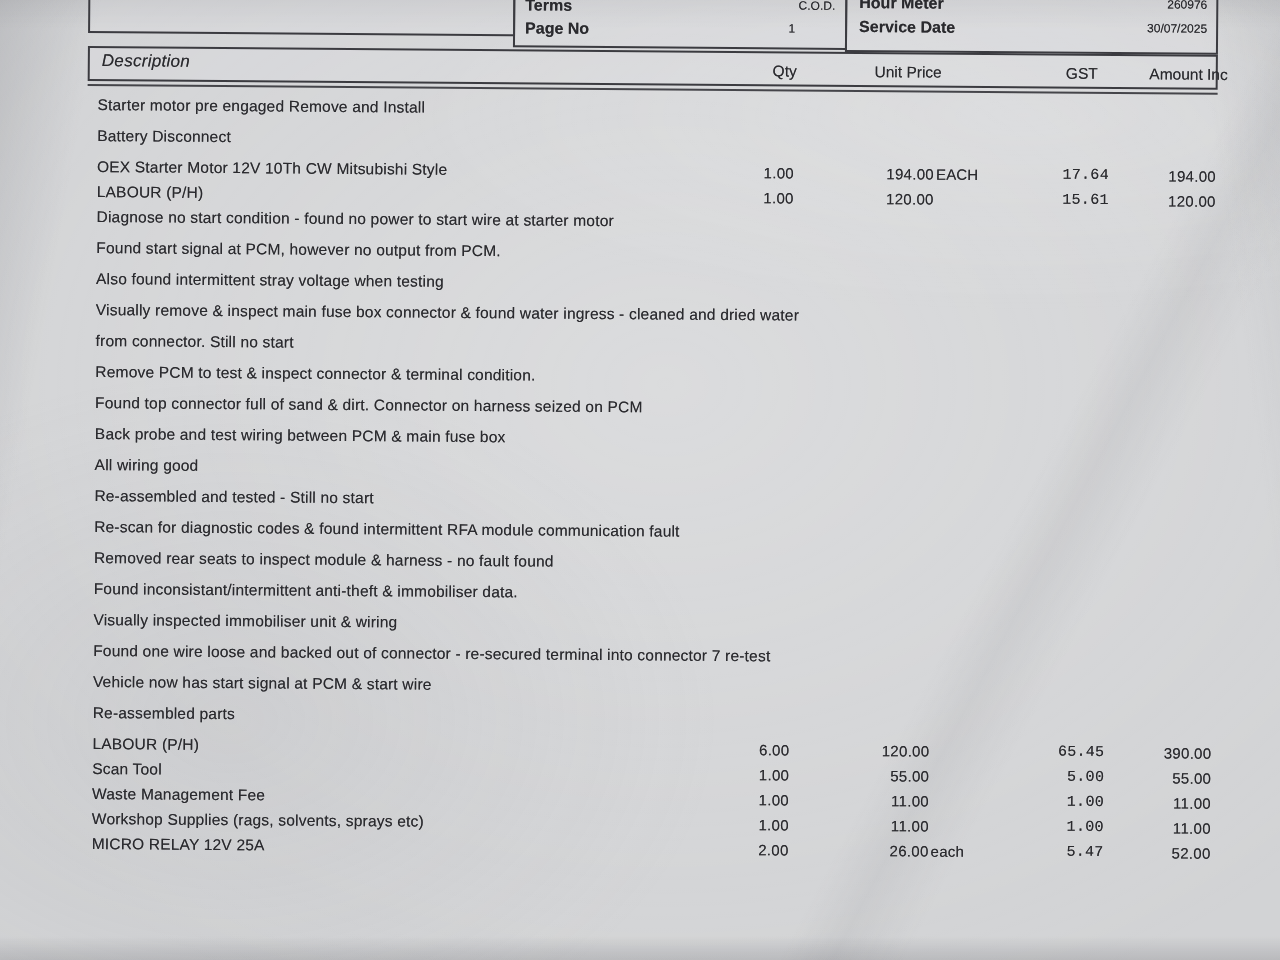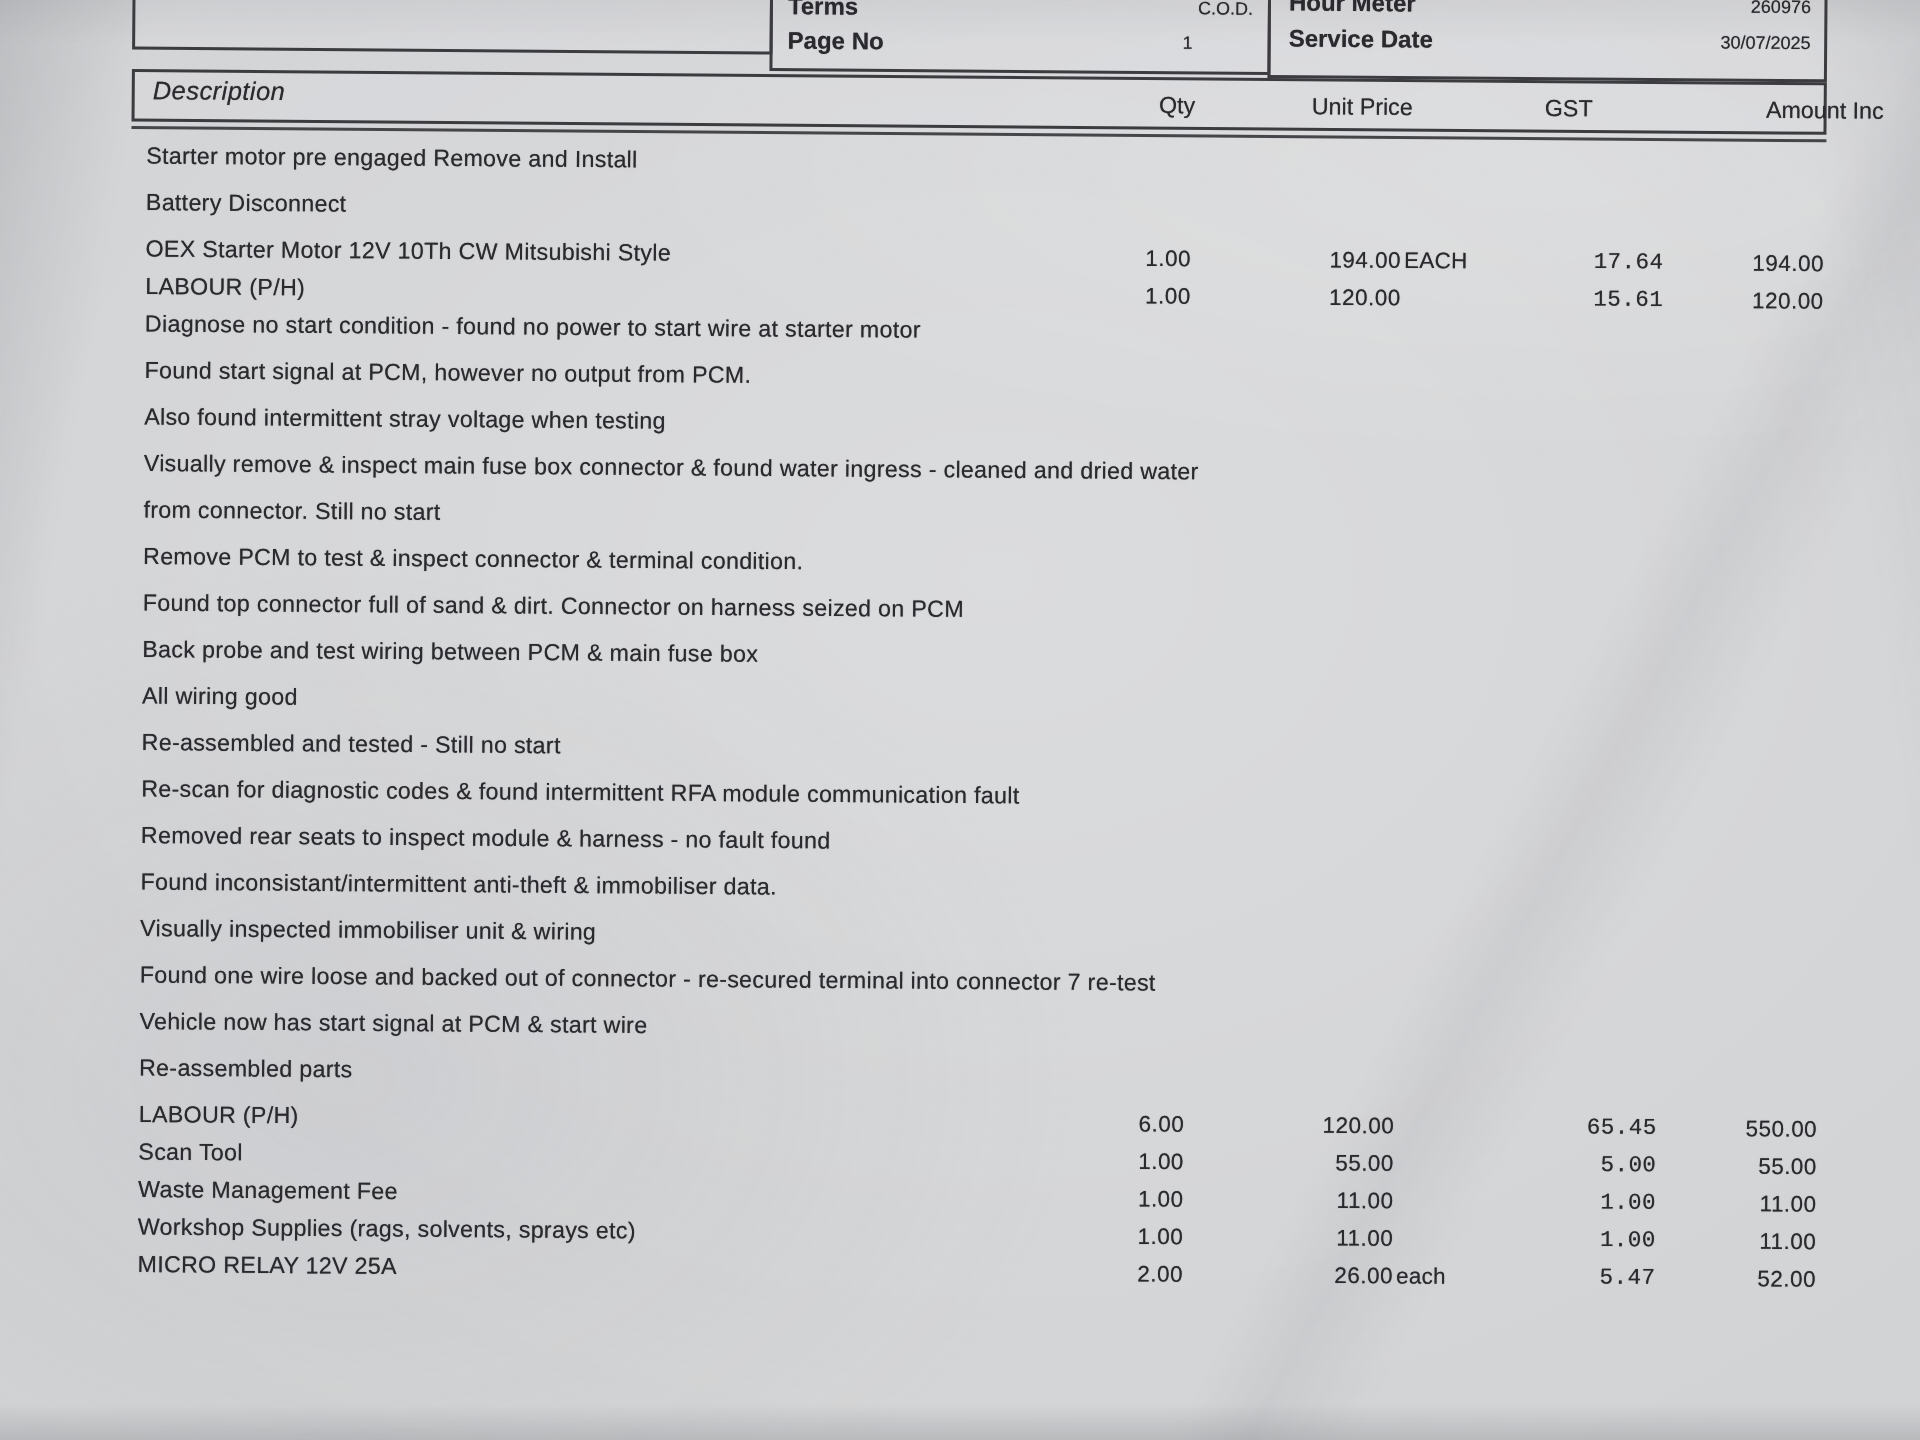--- a/index.html
+++ b/index.html
@@ -67,22 +67,22 @@
 
   
   .desc-header-box { left: 88px; top: 46px; width: 1130px; height: 35px; }
   .desc-header-box .h-desc {
     position: absolute; left: 12px; top: 3px;
     font-size: 17px; letter-spacing: 0.3px; font-style: italic;
   }
   .col-h { position: absolute; bottom: 4px; font-size: 15.5px; text-align: right; }
   .h-qty    { left: 602px; width: 105px; }
   .h-unit   { left: 712px; width: 140px; }
-  .h-gst    { left: 872px; width: 100px; }
-  .h-amount { left: 1056px; width: 110px; }
+  .h-gst    { left: 908px; width: 100px; }
+  .h-amount { left: 1028px; width: 110px; }
   .under-rule {
     position: absolute; left: 88px; top: 84px; width: 1130px; height: 0;
     border-top: 2px solid #45454a;
   }
 
   
   .lines { position: absolute; left: 0; top: 96px; width: 1280px; }
   .line-row { position: relative; width: 1280px; }
   .line-row.note { height: 31px; }
   .line-row.item { height: 25px; }
@@ -332,21 +332,21 @@
     <span class="num l-gst"></span>
     <span class="num l-amount"></span>
   </div>
 
   <div class="line-row item">
     <span class="l-desc">LABOUR (P/H)</span>
     <span class="num l-qty">6.00</span>
     <span class="num l-unit">120.00</span>
     <span class="l-unit-suffix"></span>
     <span class="num l-gst">65.45</span>
-    <span class="num l-amount">550.00</span>
+    <span class="num l-amount">390.00</span>
   </div>
 
   <div class="line-row item">
     <span class="l-desc">Scan Tool</span>
     <span class="num l-qty">1.00</span>
     <span class="num l-unit">55.00</span>
     <span class="l-unit-suffix"></span>
     <span class="num l-gst">5.00</span>
     <span class="num l-amount">55.00</span>
   </div>

